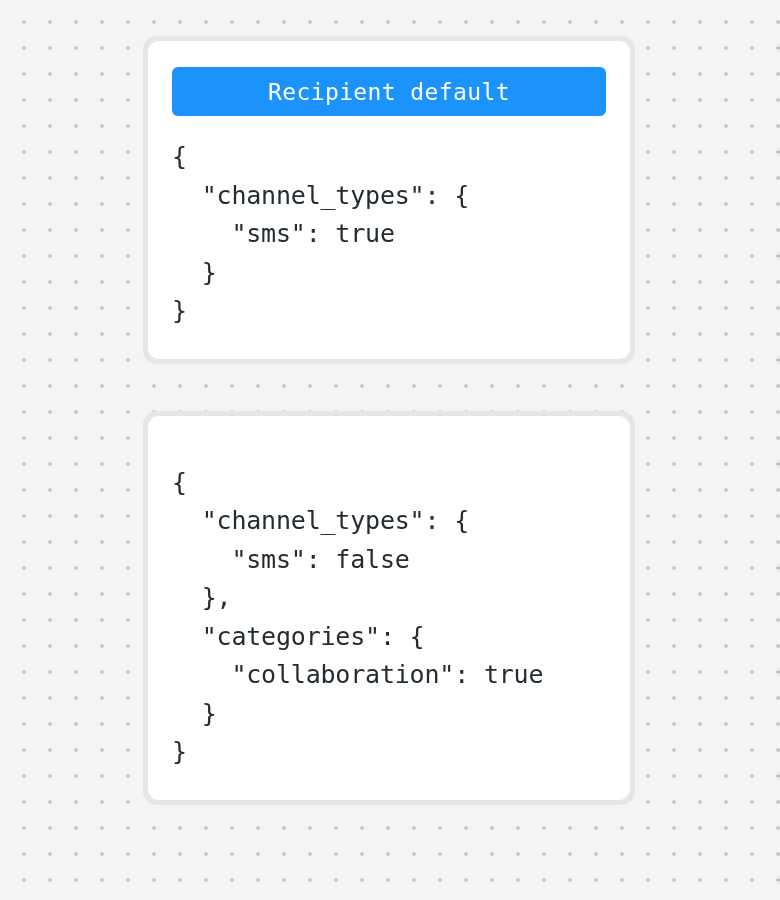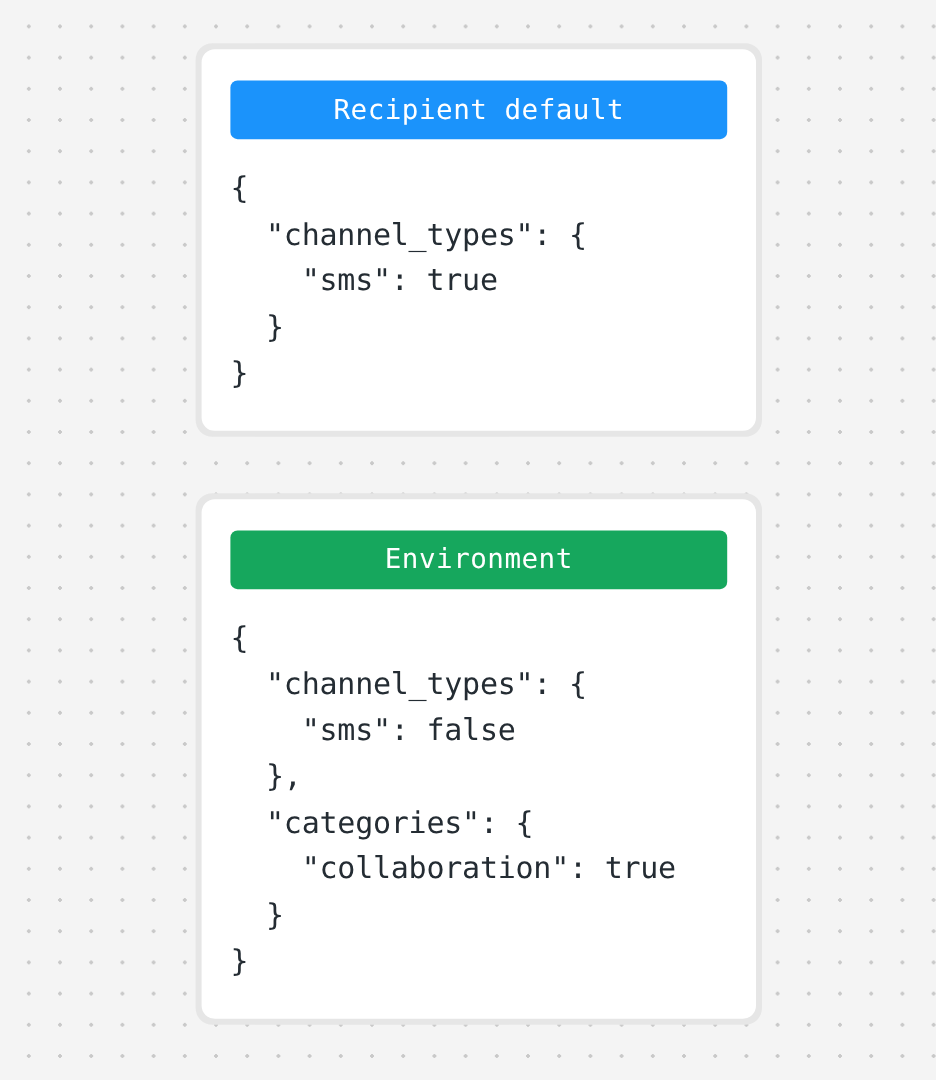--- a/index.html
+++ b/index.html
@@ -24,21 +24,20 @@
     top: 0;
     width: 492px;
   }
 
   
   .card-frame {
     background: #e6e6e6;
     border-radius: 14px;
     padding: 5px;
     box-sizing: border-box;
-    margin-left: 20px;
   }
 
   .card-frame.card-1 { margin-top: 36px; }
   .card-frame.card-2 { margin-top: 47px; }
 
   .card {
     background: #ffffff;
     border-radius: 11px;
     box-sizing: border-box;
     padding: 26px 24px 28px 24px;
@@ -82,23 +81,20 @@
       <pre class="code-block">{
   "channel_types": {
     "sms": true
   }
 }</pre>
     </div>
   </div>
 
   <div class="card-frame card-2">
     <div class="card">
-      <div class="card-header" style="background:#16a75d;">
-        <span>Environment</span>
-      </div>
       <pre class="code-block">{
   "channel_types": {
     "sms": false
   },
   "categories": {
     "collaboration": true
   }
 }</pre>
     </div>
   </div>

